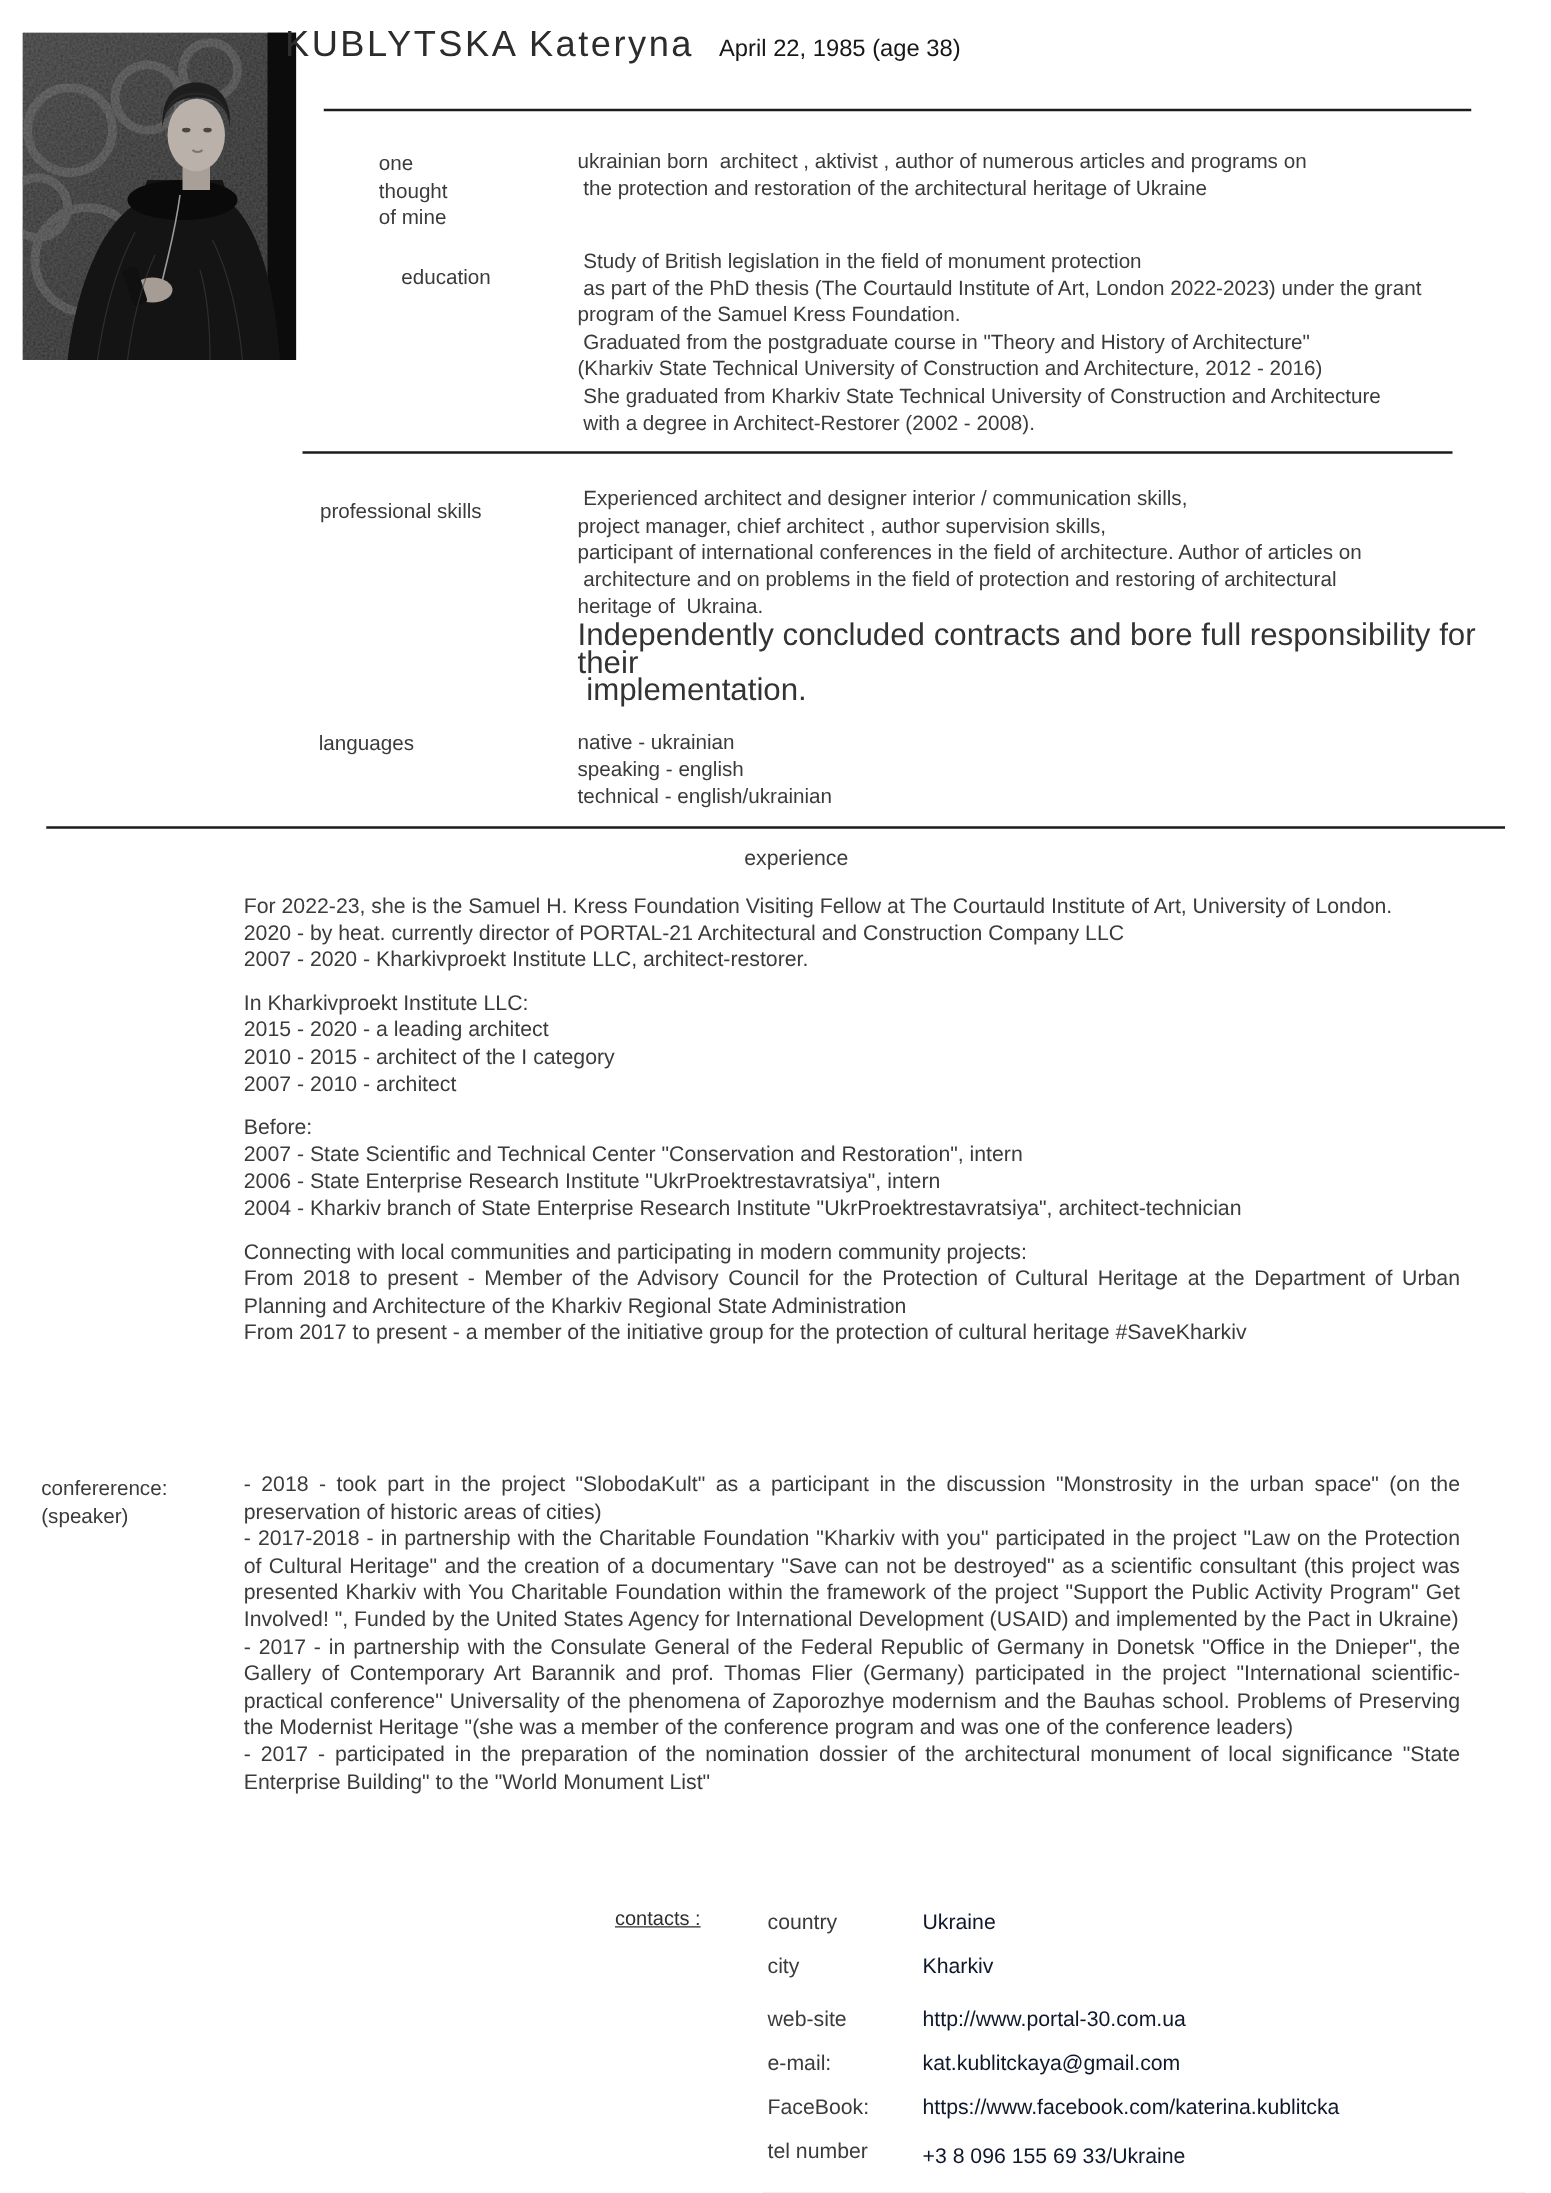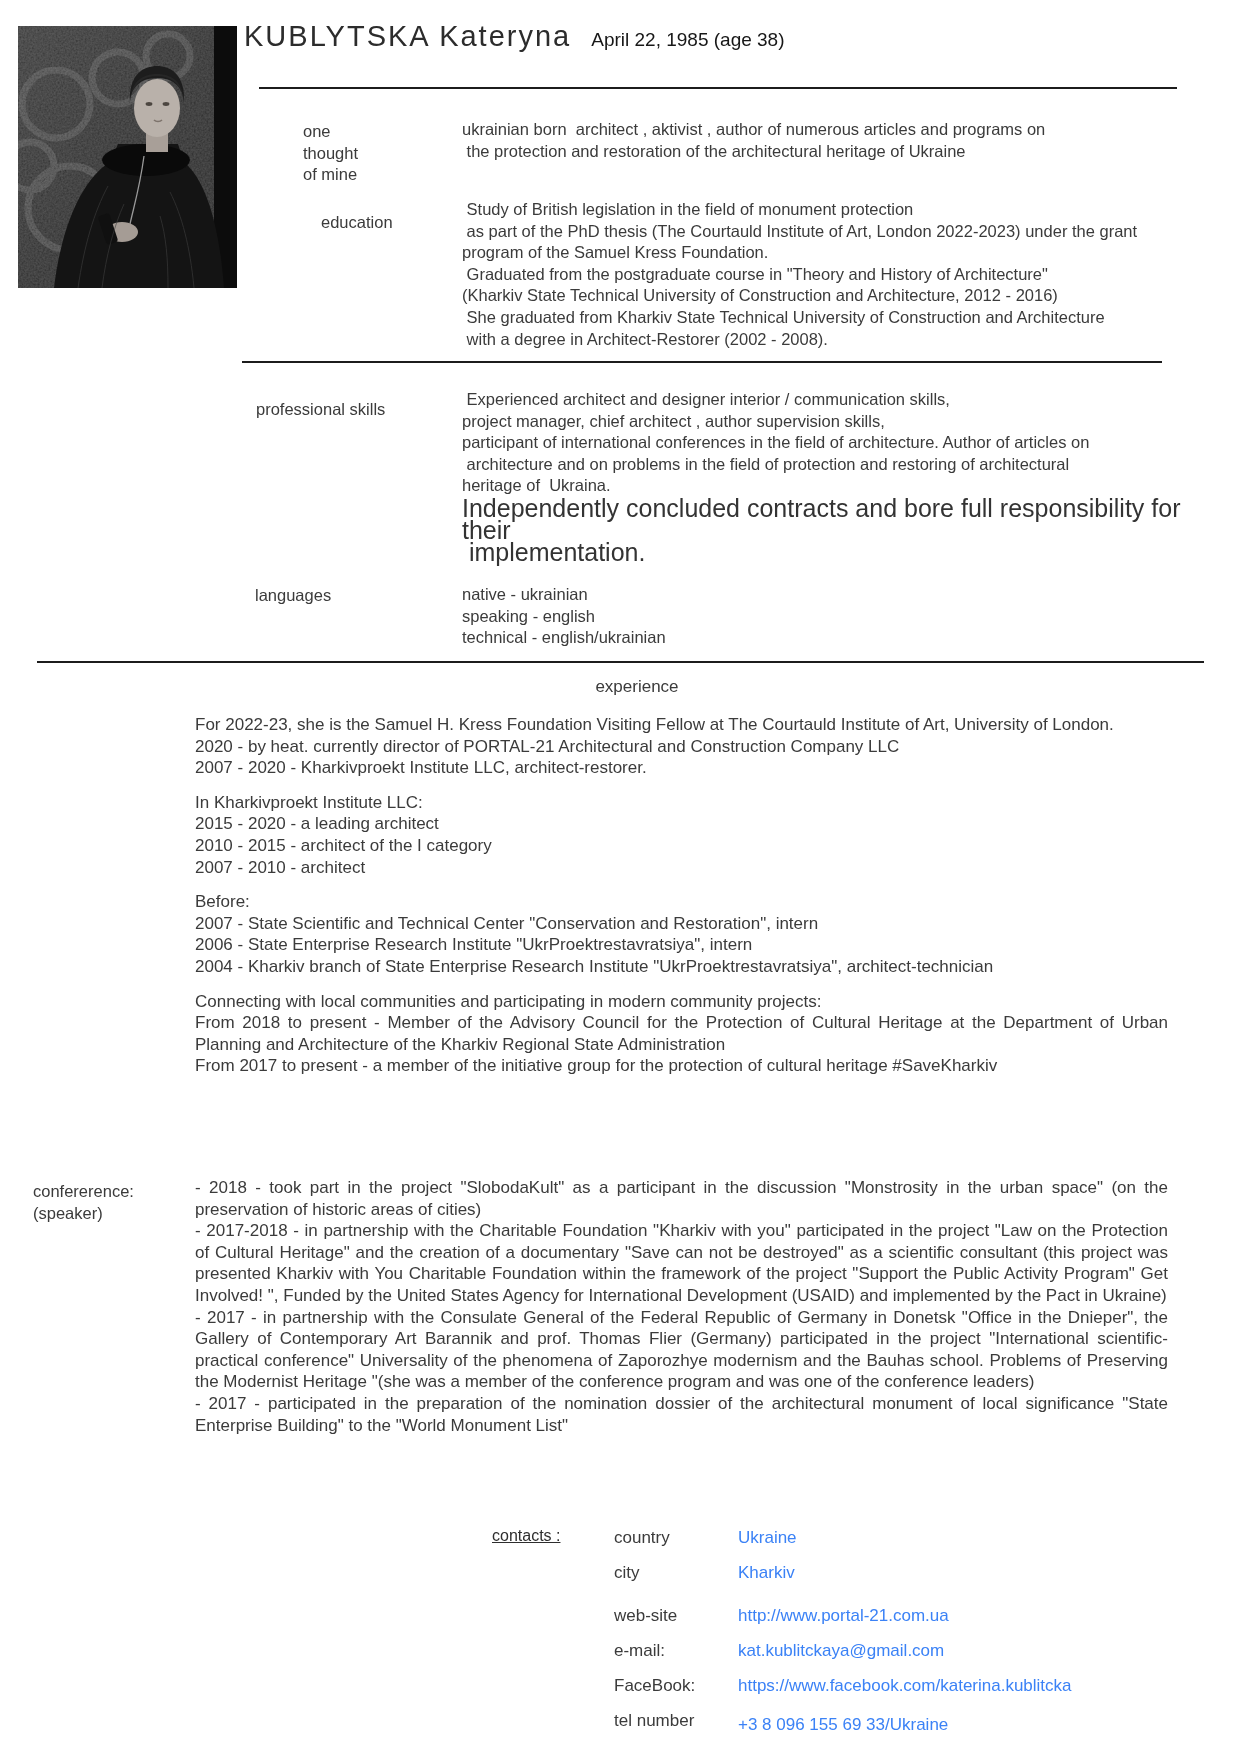--- a/index.html
+++ b/index.html
@@ -9,21 +9,21 @@
     height: 1754px;
     margin: 0 auto;
     background: #ffffff;
     font-family: "Liberation Sans", sans-serif;
     color: #3b3b3b;
     overflow: hidden;
   }
   .photo { position: absolute; left: 18px; top: 26px; width: 219px; height: 262px; }
   .name-row {
     position: absolute; left: 228px; top: 20px;
-    display: flex; align-items: baseline; gap: 20px; margin-left: 16px;
+    display: flex; align-items: baseline; gap: 20px;
   }
   .name { font-size: 29px; letter-spacing: 2px; color: #2c2c2c; white-space: nowrap; }
   .birth { font-size: 19px; color: #171717; white-space: nowrap; }
   .rule { position: absolute; height: 2px; background: #1c1c1c; }
   .rule-1 { left: 259px; top: 87px;  width: 918px; }
   .rule-2 { left: 242px; top: 361px; width: 920px; }
   .rule-3 { left: 37px;  top: 661px; width: 1167px; }
 
   .label { position: absolute; font-size: 16.5px; line-height: 21.6px; color: #3b3b3b; white-space: pre-wrap; }
   .body  { position: absolute; font-size: 16.5px; line-height: 21.6px; color: #3b3b3b; }
@@ -44,21 +44,21 @@
   .grp { margin-bottom: 13px; }
   .conf-label { position: absolute; left: 33px; top: 1180px; font-size: 16.5px; line-height: 22px; }
   .conf-body { position: absolute; left: 195px; top: 1177px; width: 973px; font-size: 17px; line-height: 21.6px; text-align: justify; }
 
   .contacts { position: absolute; left: 492px; top: 1520px; }
   .contacts-label { position: absolute; left: 0; top: 7px; font-size: 16px; text-decoration: underline; color: #2e2e2e; }
   .c-rows { margin-left: 122px; }
   .c-row { display: flex; align-items: center; height: 35px; }
   .c-row.gap { margin-top: 8px; }
   .c-key { width: 124px; font-size: 17px; color: #3b3b3b; flex: 0 0 auto; }
-  .c-val { font-size: 17px; color: #3b82f6; white-space: nowrap; }
+  .c-val { font-size: 17px; color: #0f172a; white-space: nowrap; }
   .c-val.dropped { position: relative; top: 4px; }
 </style>
 </head>
 <body>
 
 <div class="page">
 
   <svg class="photo" viewBox="0 0 219 262" aria-hidden="true">
     <defs>
       <linearGradient id="bgGrad" x1="0" y1="0" x2="1" y2="1">
@@ -197,21 +197,21 @@
       <div class="c-row">
         <span class="c-key">country</span>
         <span class="c-val">Ukraine</span>
       </div>
       <div class="c-row">
         <span class="c-key">city</span>
         <span class="c-val">Kharkiv</span>
       </div>
       <div class="c-row gap">
         <span class="c-key">web-site</span>
-        <span class="c-val">http://www.portal-21.com.ua</span>
+        <span class="c-val">http://www.portal-30.com.ua</span>
       </div>
       <div class="c-row">
         <span class="c-key">e-mail:</span>
         <span class="c-val">kat.kublitckaya@gmail.com</span>
       </div>
       <div class="c-row">
         <span class="c-key">FaceBook:</span>
         <span class="c-val">https://www.facebook.com/katerina.kublitcka</span>
       </div>
       <div class="c-row">

